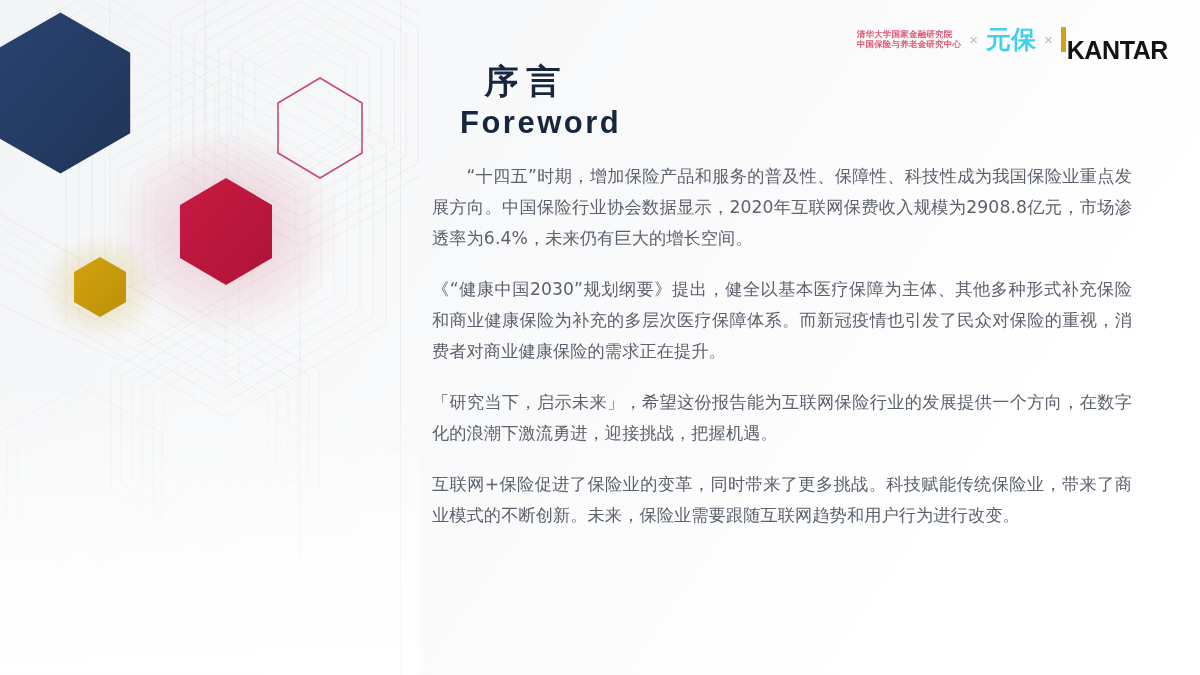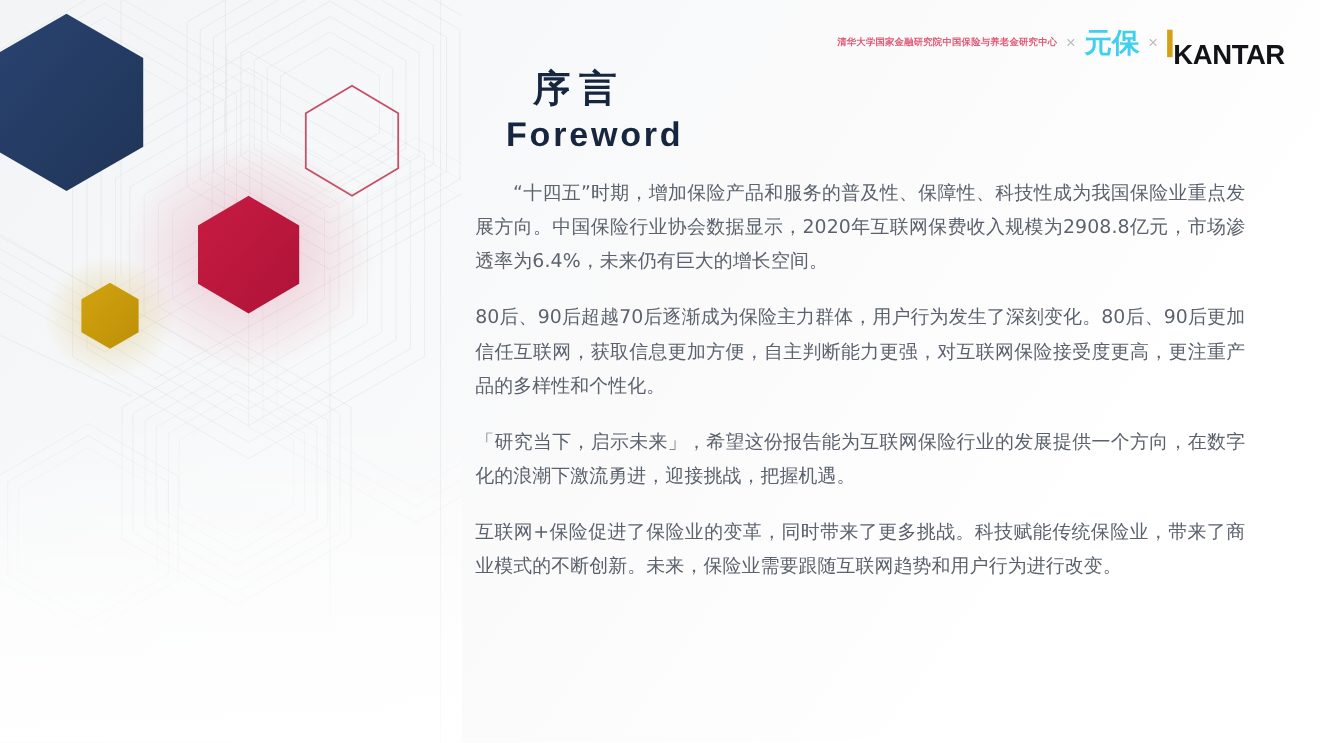--- a/index.html
+++ b/index.html
@@ -37,21 +37,21 @@
     background:linear-gradient(to bottom,rgba(0,0,0,0.035),rgba(0,0,0,0.055) 45%,rgba(0,0,0,0.015));
   }
 
   
   .logobar{
     position:absolute;right:32px;top:20px;
     display:flex;align-items:center;gap:7px;
     height:38px;
   }
   .logo-thu{
-    display:flex;flex-direction:row;justify-content:center;
+    display:flex;flex-direction:column;justify-content:center;
     line-height:1.18;
     color:#e05a77;
     font-size:8.5px;
     letter-spacing:.2px;
     font-family:"DejaVu Sans",sans-serif;
     font-weight:700;
     white-space:nowrap;
   }
   .logo-x{
     color:#b9bcc1;font-size:15px;font-weight:400;line-height:1;
@@ -237,18 +237,18 @@
     </span>
   </div>
 
   <div class="heading">
     <div class="cn">序言</div>
     <div class="en">Foreword</div>
   </div>
 
   <div class="body-copy">
     <p class="para indent">“十四五”时期，增加保险产品和服务的普及性、保障性、科技性成为我国保险业重点发展方向。中国保险行业协会数据显示，2020年互联网保费收入规模为2908.8亿元，市场渗透率为6.4%，未来仍有巨大的增长空间。</p>
-    <p class="para">80后、90后超越70后逐渐成为保险主力群体，用户行为发生了深刻变化。80后、90后更加信任互联网，获取信息更加方便，自主判断能力更强，对互联网保险接受度更高，更注重产品的多样性和个性化。</p>
+    <p class="para">《“健康中国2030”规划纲要》提出，健全以基本医疗保障为主体、其他多种形式补充保险和商业健康保险为补充的多层次医疗保障体系。而新冠疫情也引发了民众对保险的重视，消费者对商业健康保险的需求正在提升。</p>
     <p class="para">「研究当下，启示未来」，希望这份报告能为互联网保险行业的发展提供一个方向，在数字化的浪潮下激流勇进，迎接挑战，把握机遇。</p>
     <p class="para">互联网+保险促进了保险业的变革，同时带来了更多挑战。科技赋能传统保险业，带来了商业模式的不断创新。未来，保险业需要跟随互联网趋势和用户行为进行改变。</p>
   </div>
 
 </div>
 
 </body></html>

